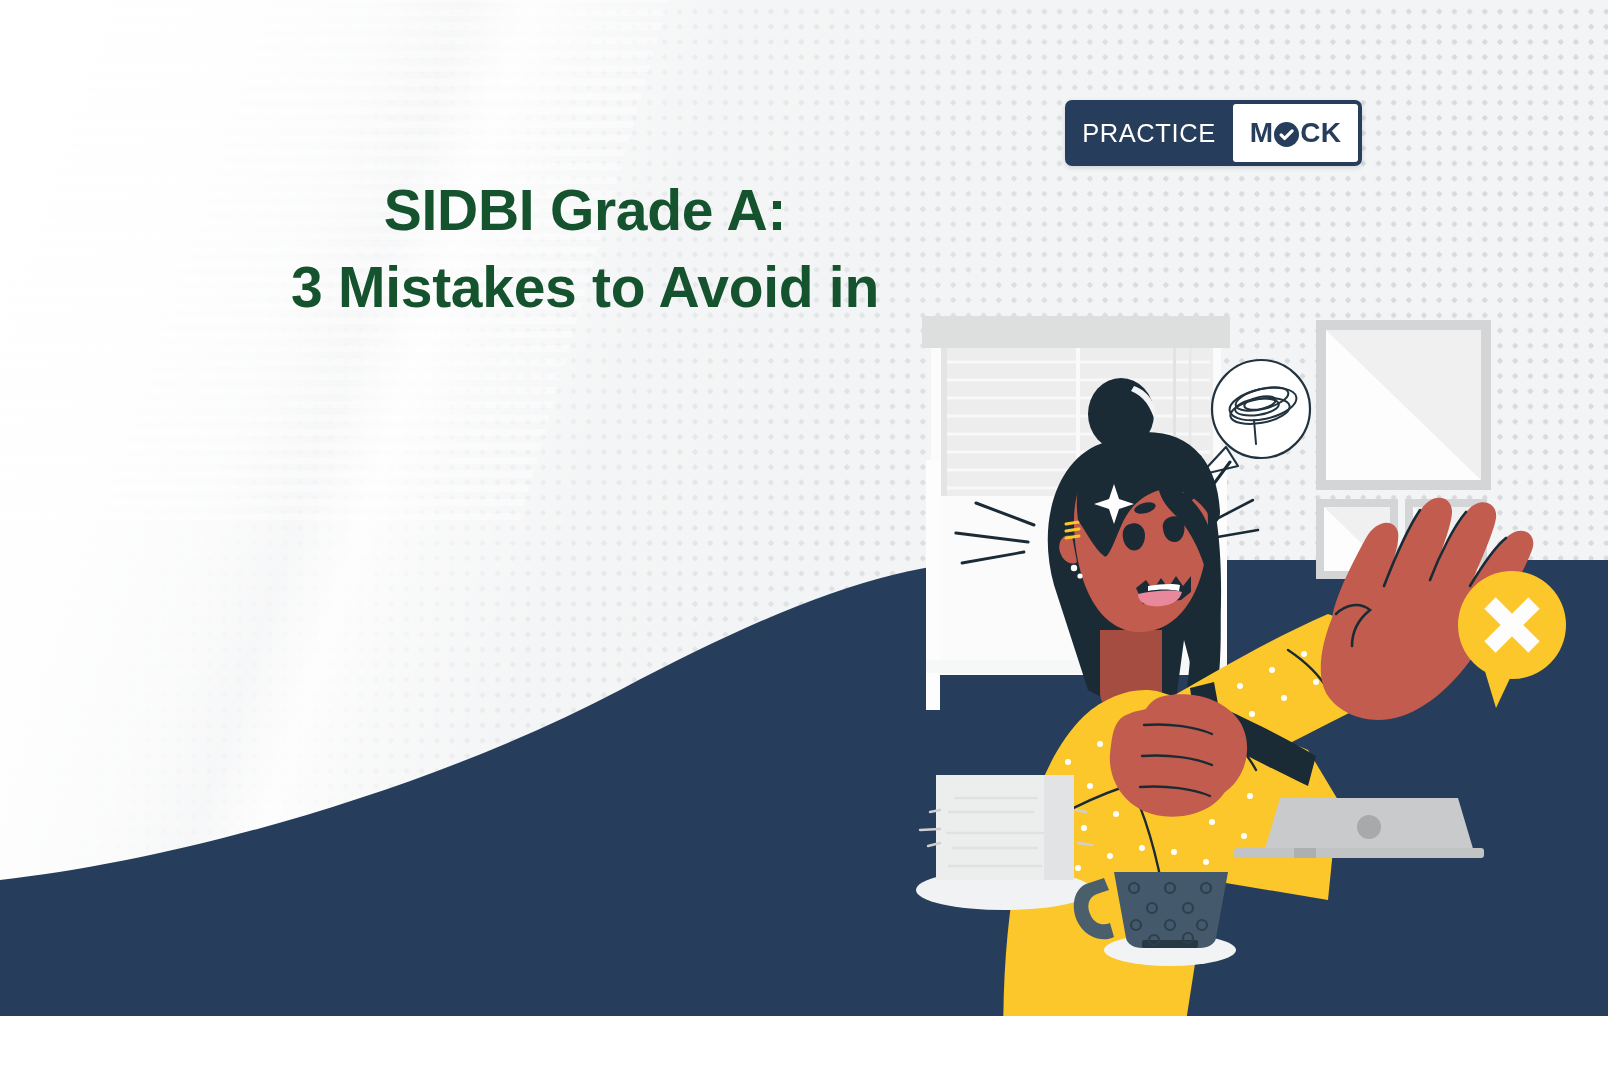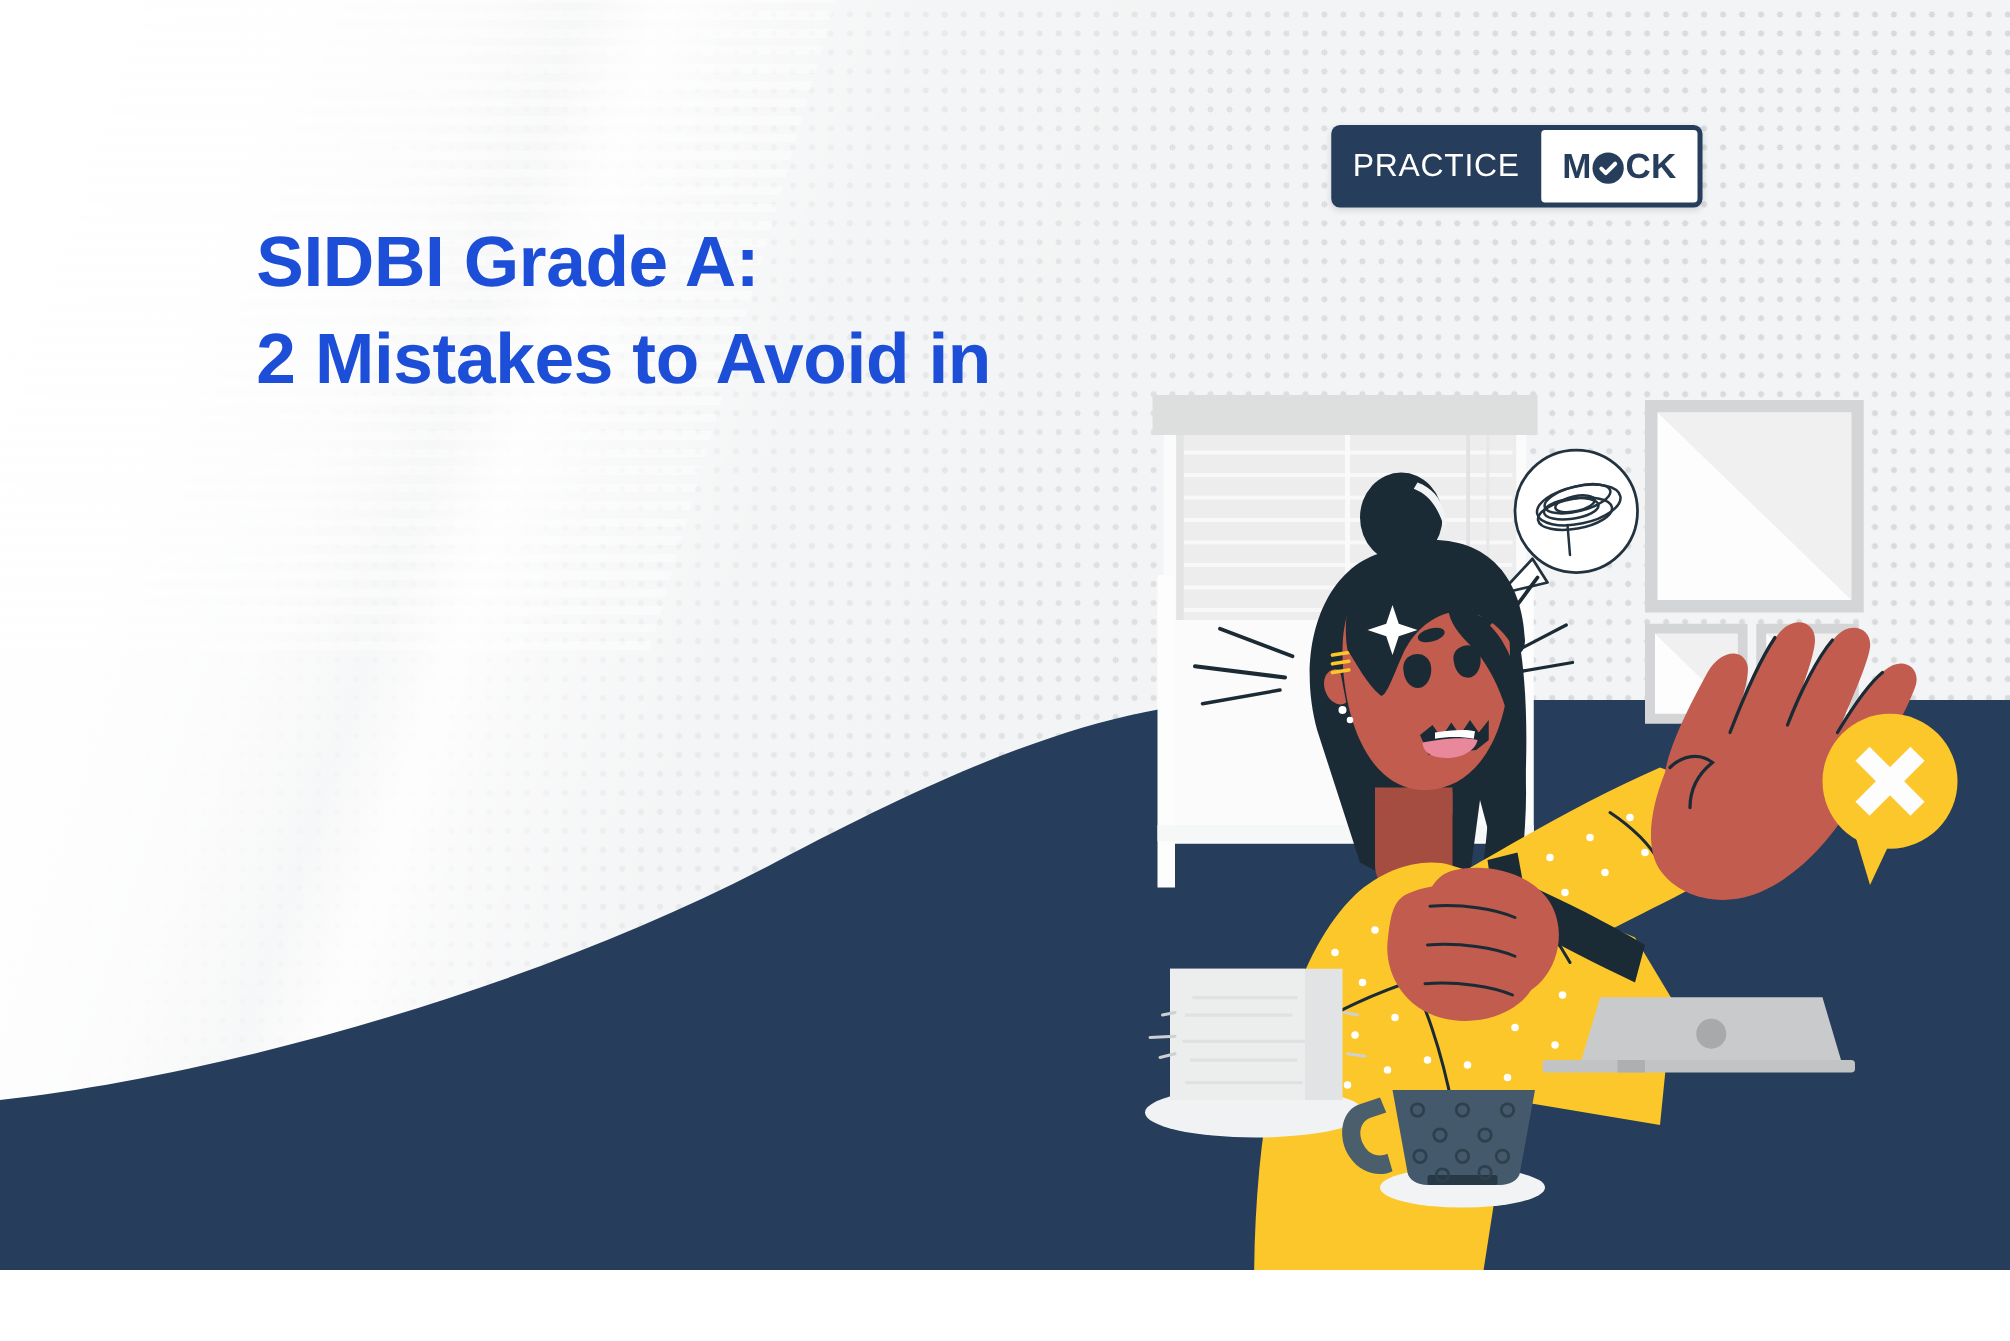--- a/index.html
+++ b/index.html
@@ -82,25 +82,26 @@
     display:inline-flex; align-items:center; justify-content:center;
     width:25px; height:25px; border-radius:50%;
     background:#263d5b; margin:0 1px; position:relative; top:1px;
   }
   .logo-right .mk-o svg { display:block; }
 
   
   .headline {
     position:absolute; left:205px; top:172px;
     width:760px;
-    color:#1d4ed8;
+    color:#14532d;
     font-size:57px;
     font-weight:700;
     line-height:77px;
     letter-spacing:-0.3px;
+    text-align:center;
   }
   .headline .ln { display:block; white-space:nowrap; }
 
   
   .illo { position:absolute; right:0; top:0; width:700px; height:1073px; }
   .illo svg { display:block; width:100%; height:100%; }
 </style>
 </head>
 <body>
 
@@ -412,16 +413,16 @@
         <svg viewBox="0 0 24 24" width="25" height="25" aria-hidden="true">
           <path d="M6.8 12.4 L10.2 15.8 L17.4 8.6" fill="none" stroke="#ffffff" stroke-width="3.1" stroke-linecap="round" stroke-linejoin="round"></path>
         </svg>
       </span>
       <span>CK</span>
     </div>
   </div>
 
   <div class="headline">
     <span class="ln">SIDBI Grade A:</span>
-    <span class="ln">2 Mistakes to Avoid in</span>
+    <span class="ln">3 Mistakes to Avoid in</span>
   </div>
 
 </div>
 
 </body></html>

